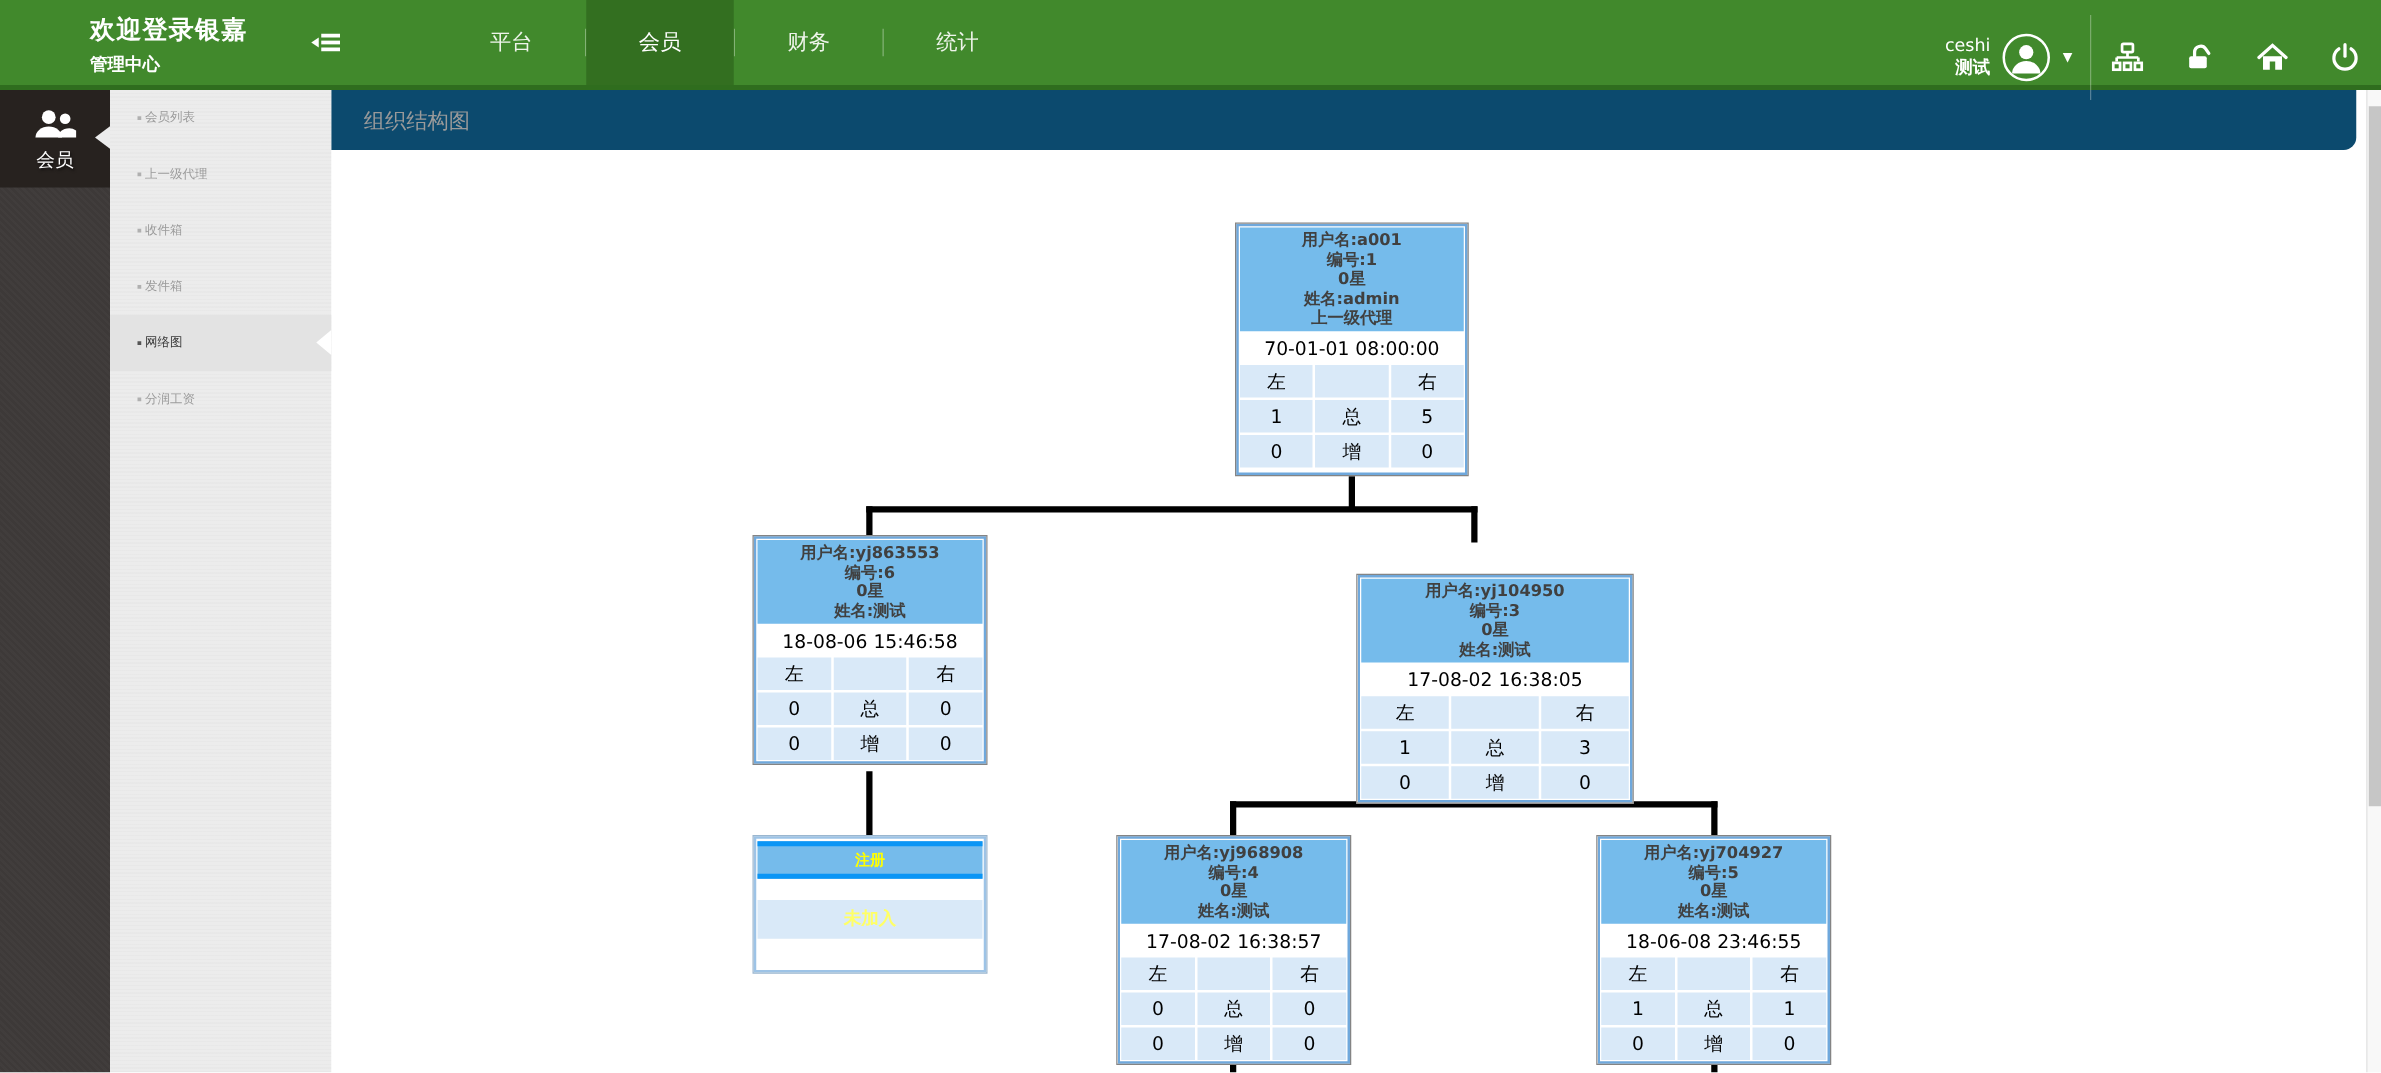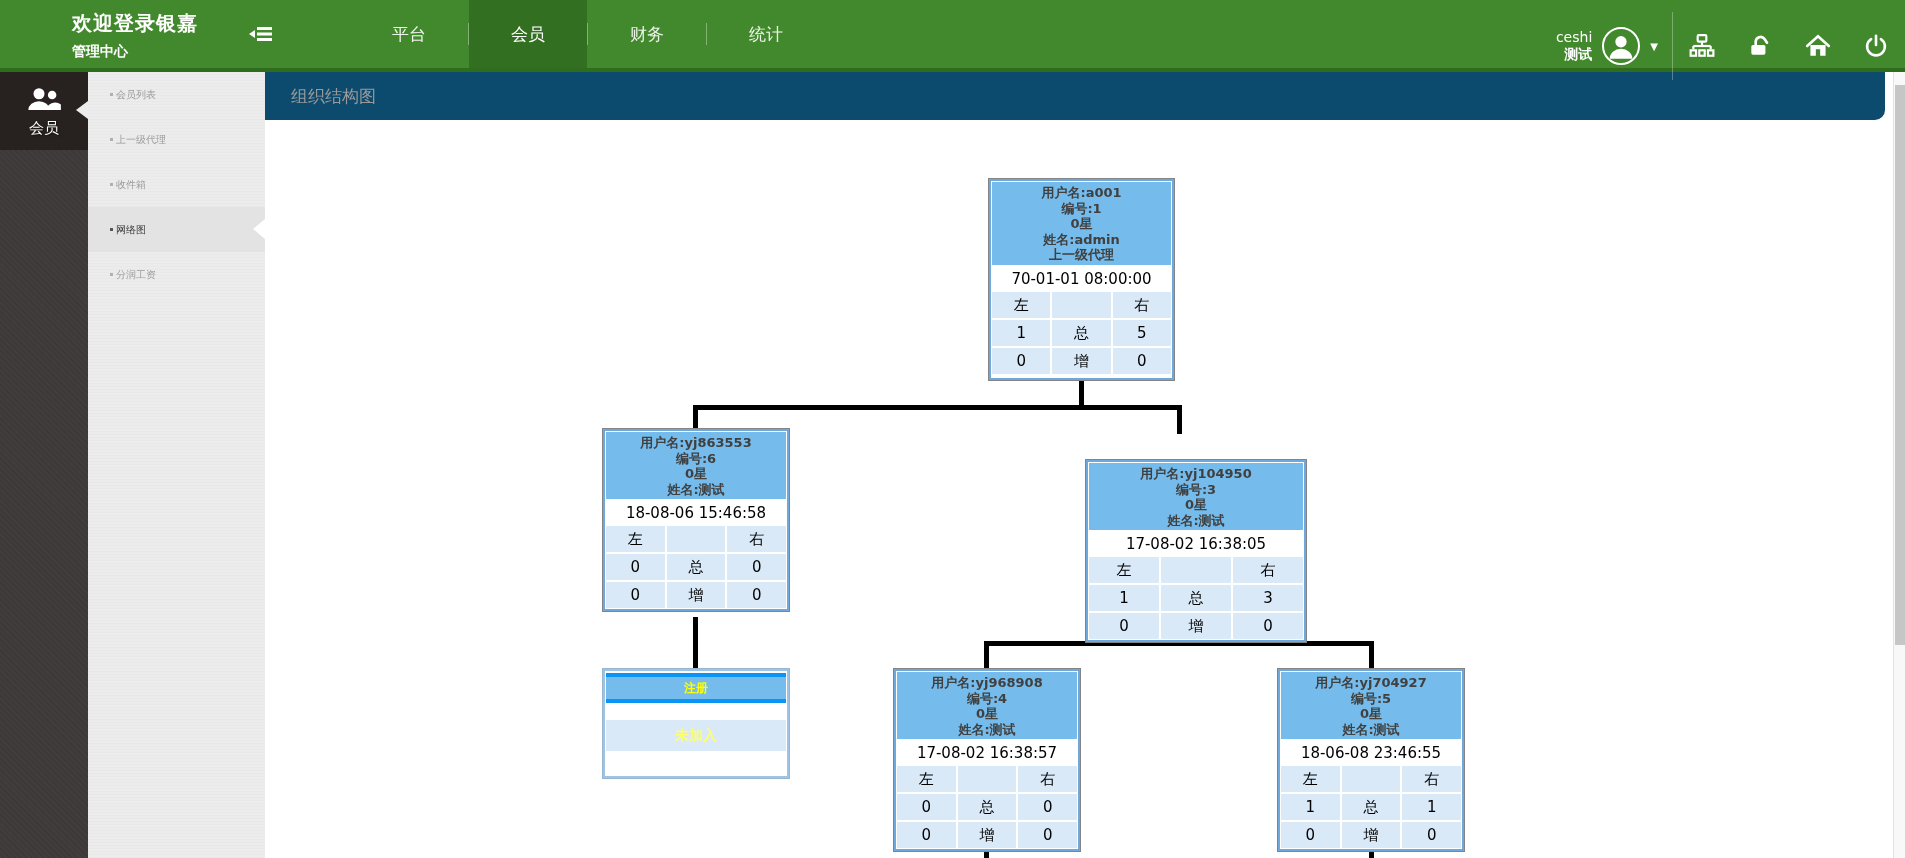--- a/index.html
+++ b/index.html
@@ -180,20 +180,24 @@
     <span>会员列表</span>
   </div>
   <div class="sm-item">
     <span class="dot"></span>
     <span>上一级代理</span>
   </div>
   <div class="sm-item">
     <span class="dot"></span>
     <span>收件箱</span>
   </div>
+  <div class="sm-item">
+    <span class="dot"></span>
+    <span>发件箱</span>
+  </div>
   <div class="sm-item active">
     <span class="dot"></span>
     <span>网络图</span>
     <span class="edge-arrow"></span>
   </div>
   <div class="sm-item">
     <span class="dot"></span>
     <span>分润工资</span>
   </div>
 </div>

